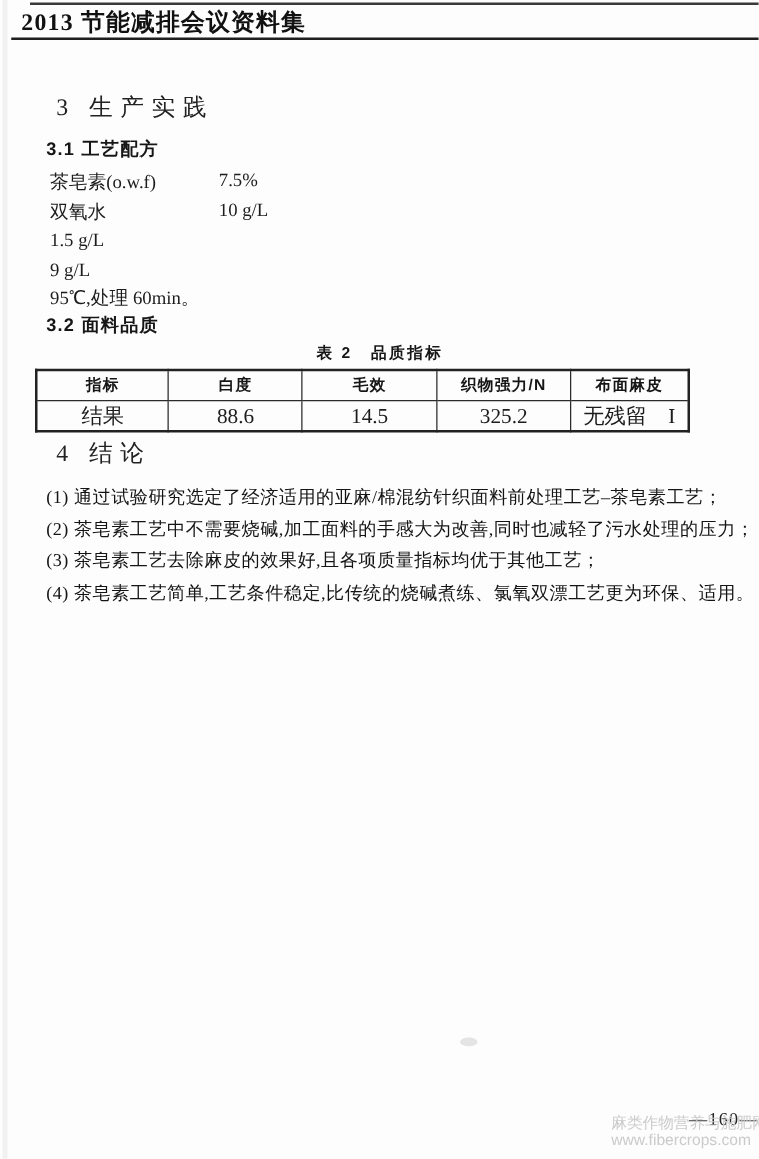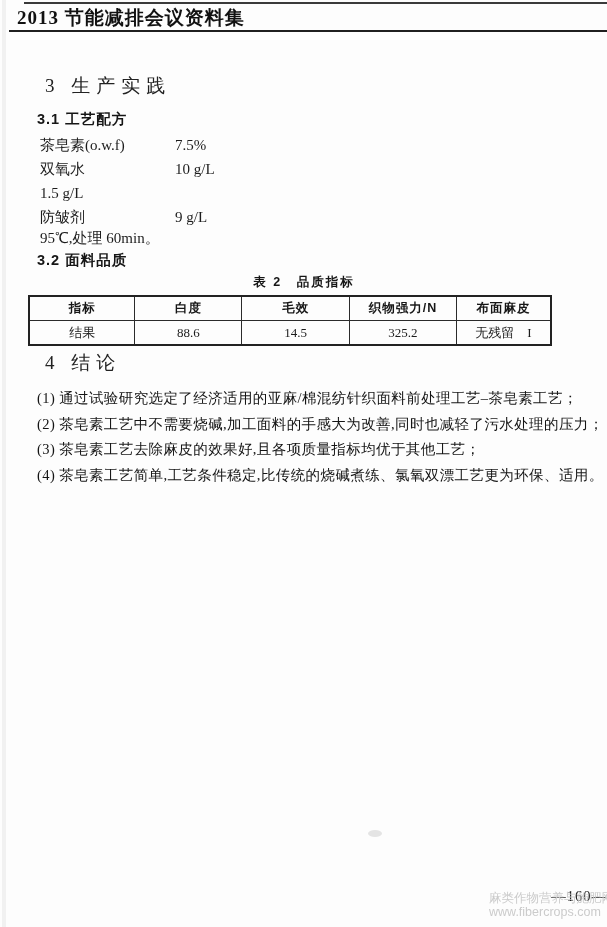--- a/index.html
+++ b/index.html
@@ -51,21 +51,21 @@
   }
   table.quality th, table.quality td {
     border:1px solid #2b2b2b; height:23px; text-align:center; vertical-align:middle;
     padding:0; overflow:hidden;
   }
   table.quality th {
     font-family:"Liberation Sans", sans-serif; font-weight:bold;
     font-size:12.5px; letter-spacing:1px; color:#161616;
   }
   table.quality td {
-    font-family:"Liberation Serif", serif; font-size:13px; color:#1c1c1c;
+    font-family:"Liberation Serif", serif; font-size:17px; color:#1c1c1c;
   }
   .conclusions {
     position:absolute; left:37px; top:386px; width:552px;
     font-size:14.5px; color:#141414;
   }
   .conclusion-line { height:25.6px; line-height:25.6px; white-space:nowrap; letter-spacing:.4px; }
   .smudge {
     position:absolute; left:368px; top:830px; width:14px; height:7px;
     background:#e4e4e4; border-radius:50%;
   }
@@ -98,21 +98,20 @@
     <span class="recipe-value">7.5%</span>
   </div>
   <div class="recipe-row">
     <span class="recipe-label">双氧水</span>
     <span class="recipe-value">10 g/L</span>
   </div>
   <div class="recipe-row">
     <span class="recipe-value">1.5 g/L</span>
   </div>
   <div class="recipe-row">
-    <span class="recipe-label">防皱剂</span>
     <span class="recipe-value">9 g/L</span>
   </div>
 </div>
 
 <div class="condition">95℃,处理 60min。</div>
 
 <div class="sub-heading h-quality">3.2 面料品质</div>
 
 <div class="table-caption">表 2　品质指标</div>
 

